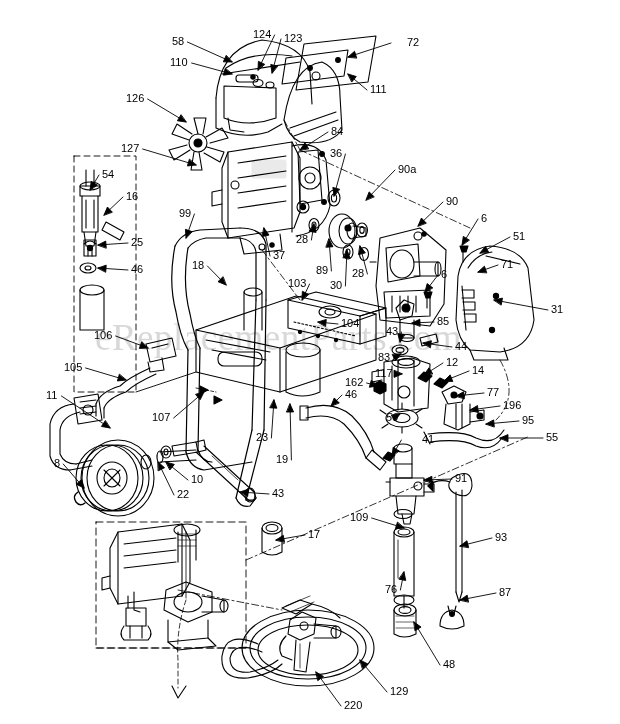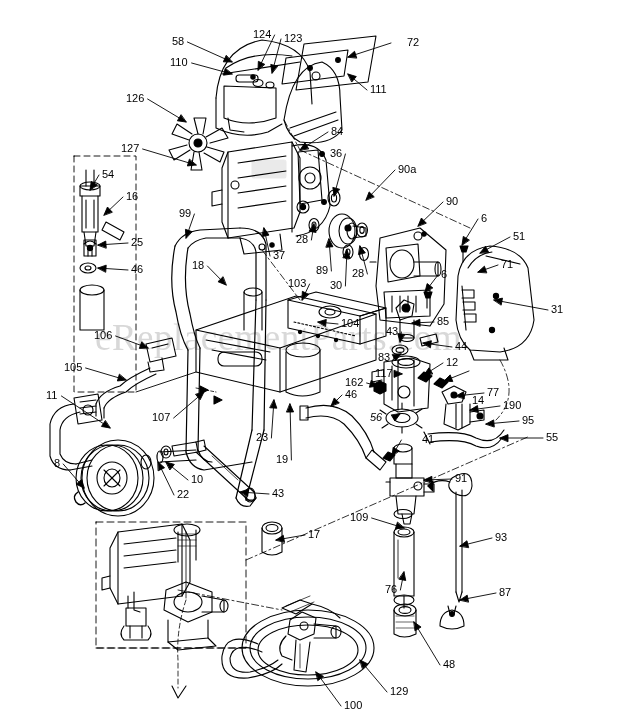--- a/index.html
+++ b/index.html
@@ -602,41 +602,41 @@
       <div class="lbl" style="left: 551px; top: 304px;">31</div>
       <div class="lbl" style="left: 341px; top: 318px;">104</div>
       <div class="lbl" style="left: 437px; top: 316px;">85</div>
       <div class="lbl" style="left: 94px; top: 330px;">106</div>
       <div class="lbl" style="left: 386px; top: 326px;">43</div>
       <div class="lbl" style="left: 455px; top: 341px;">44</div>
       <div class="lbl" style="left: 378px; top: 352px;">83</div>
       <div class="lbl" style="left: 64px; top: 362px;">105</div>
       <div class="lbl" style="left: 375px; top: 368px;">117</div>
       <div class="lbl" style="left: 446px; top: 357px;">12</div>
-      <div class="lbl" style="left: 472px; top: 365px; margin-top: 30px;">14</div>
+      <div class="lbl" style="left: 472px; top: 365px;">14</div>
       <div class="lbl" style="left: 345px; top: 377px;">162</div>
       <div class="lbl" style="left: 345px; top: 389px;">46</div>
       <div class="lbl" style="left: 46px; top: 390px;">11</div>
       <div class="lbl" style="left: 152px; top: 412px;">107</div>
       <div class="lbl" style="left: 487px; top: 387px;">77</div>
-      <div class="lbl" style="left: 503px; top: 400px;">190</div>
-      <div class="lbl" style="left: 370px; top: 412px; font-style: italic;">56</div>
+      <div class="lbl" style="left: 503px; top: 400px;">196</div>
+      <div class="lbl" style="left: 386px; top: 412px; font-style: italic;">56</div>
       <div class="lbl" style="left: 522px; top: 415px;">95</div>
       <div class="lbl" style="left: 546px; top: 432px;">55</div>
       <div class="lbl" style="left: 256px; top: 432px;">23</div>
       <div class="lbl" style="left: 276px; top: 454px;">19</div>
       <div class="lbl" style="left: 386px; top: 434px; margin-left: 36px;">41</div>
       <div class="lbl" style="left: 54px; top: 458px;">8</div>
       <div class="lbl" style="left: 191px; top: 474px;">10</div>
       <div class="lbl" style="left: 177px; top: 489px;">22</div>
       <div class="lbl" style="left: 455px; top: 473px;">91</div>
       <div class="lbl" style="left: 272px; top: 488px;">43</div>
       <div class="lbl" style="left: 350px; top: 512px;">109</div>
       <div class="lbl" style="left: 308px; top: 529px;">17</div>
       <div class="lbl" style="left: 495px; top: 532px;">93</div>
       <div class="lbl" style="left: 385px; top: 584px;">76</div>
       <div class="lbl" style="left: 499px; top: 587px;">87</div>
       <div class="lbl" style="left: 443px; top: 659px;">48</div>
       <div class="lbl" style="left: 390px; top: 686px;">129</div>
-      <div class="lbl" style="left: 344px; top: 700px;">100</div>
+      <div class="lbl" style="left: 344px; top: 700px;">220</div>
     </div>
 
 </div>
 
 </body></html>

